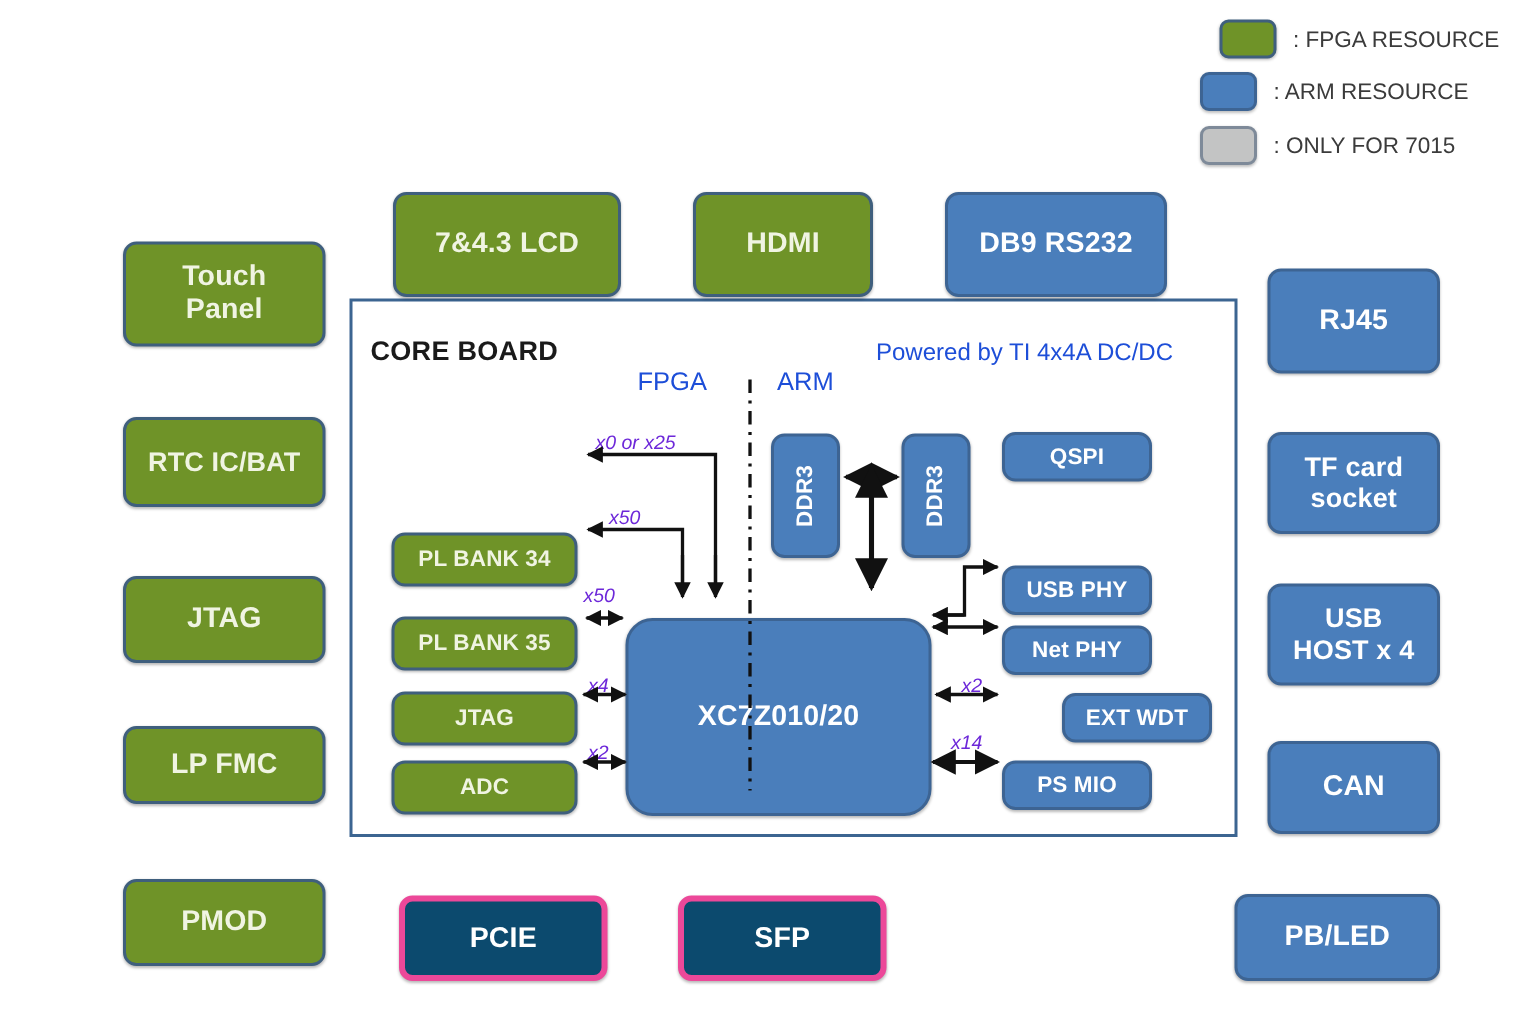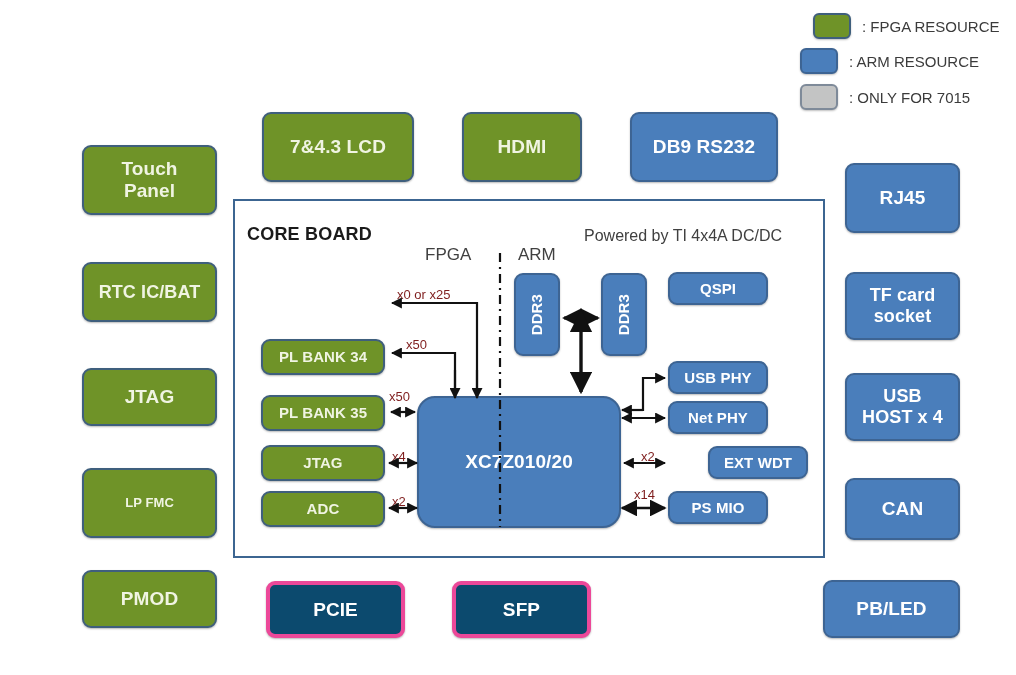--- a/index.html
+++ b/index.html
@@ -23,20 +23,21 @@
     align-items:center;
     justify-content:center;
     text-align:center;
     border-radius:9px;
     color:#ffffff;
     line-height:1.14;
     font-weight:700;
     letter-spacing:.1px;
     white-space:pre-line;
     box-shadow:0 1px 2px rgba(0,0,0,.28);
+    margin-top:16px;
   }
   .green{
     background:#6f9328;
     border:2px solid #3f5f7d;
     color:#f0f4e2;
   }
   .blue{
     background:#4a7ebb;
     border:2px solid #3d6493;
     color:#ffffff;
@@ -55,30 +56,31 @@
     background:#ffffff;
   }
   #core-board-title{
     position:absolute;
     font-weight:700;
     color:#1a1a1a;
     letter-spacing:.2px;
   }
   .plainlabel{
     position:absolute;
-    color:#404040;
+    color:#1d4ed8;
     font-weight:400;
     white-space:nowrap;
   }
   .arrowlabel{
     position:absolute;
-    color:#7f1d1d;
+    color:#6d28d9;
     font-weight:400;
     white-space:nowrap;
     font-size:13px;
+    font-style:italic;
   }
 
   
   .vtext{
     writing-mode:vertical-rl;
     text-orientation:mixed;
     transform:rotate(180deg);
   }
 
   
@@ -143,21 +145,21 @@
   <div class="plainlabel" style="left:584px;top:227px;font-size:16px;">Powered by TI 4x4A DC/DC</div>
 
   <div class="blk green" style="left:262px;top:112px;width:152px;height:70px;font-size:19px;">7&amp;4.3 LCD</div>
   <div class="blk green" style="left:462px;top:112px;width:120px;height:70px;font-size:19px;">HDMI</div>
   <div class="blk blue" style="left:630px;top:112px;width:148px;height:70px;font-size:19px;">DB9 RS232</div>
 
   <div class="blk green" style="left:82px;top:145px;width:135px;height:70px;font-size:19px;">Touch
 Panel</div>
   <div class="blk green" style="left:82px;top:262px;width:135px;height:60px;font-size:18px;">RTC IC/BAT</div>
   <div class="blk green" style="left:82px;top:368px;width:135px;height:58px;font-size:19px;">JTAG</div>
-  <div class="blk green" style="left:82px;top:468px;width:135px;height:70px;font-size:13px;">LP FMC</div>
+  <div class="blk green" style="left:82px;top:468px;width:135px;height:52px;font-size:19px;">LP FMC</div>
   <div class="blk green" style="left:82px;top:570px;width:135px;height:58px;font-size:19px;">PMOD</div>
 
   <div class="blk blue" style="left:845px;top:163px;width:115px;height:70px;font-size:19px;">RJ45</div>
   <div class="blk blue" style="left:845px;top:272px;width:115px;height:68px;font-size:18px;">TF card
 socket</div>
   <div class="blk blue" style="left:845px;top:373px;width:115px;height:68px;font-size:18px;">USB
 HOST x 4</div>
   <div class="blk blue" style="left:845px;top:478px;width:115px;height:62px;font-size:19px;">CAN</div>
   <div class="blk blue" style="left:823px;top:580px;width:137px;height:58px;font-size:19px;">PB/LED</div>
 

